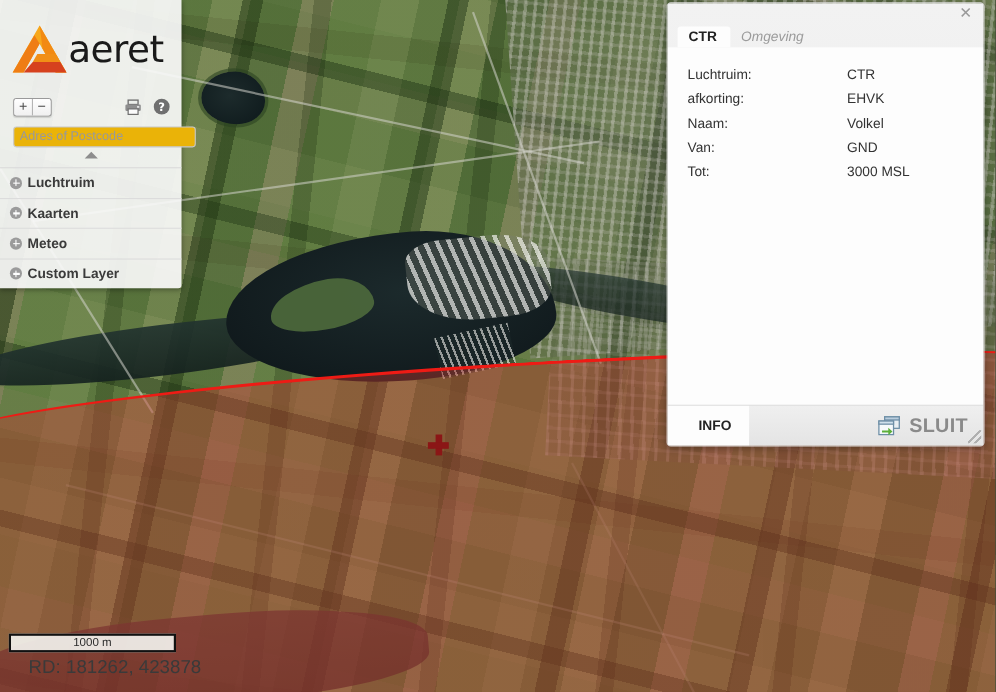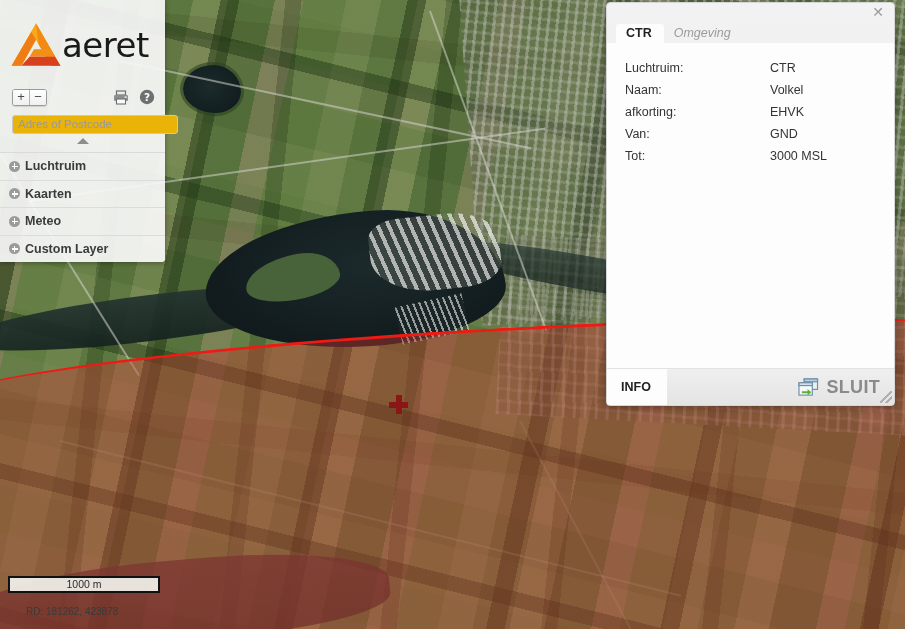--- a/index.html
+++ b/index.html
@@ -374,21 +374,21 @@
     height: 36px;
     flex: 0 0 auto;
     display: flex;
     align-items: stretch;
     background: linear-gradient(#efefef, #e4e4e4);
     position: relative;
     border-top: 1px solid #e2e2e2;
   }
   .footer-tab {
     background: #fdfdfd;
-    padding: 0 16px 0 14px;
+    padding: 0 16px 0 28px;
     display: flex;
     align-items: center;
     font-size: 12.5px;
     font-weight: bold;
     color: #222;
     cursor: pointer;
   }
   .footer-right {
     margin-left: auto;
     display: flex;
@@ -425,21 +425,21 @@
     background: rgba(244,244,240,.9);
     color: #2b2b2b;
     font-size: 10.5px;
     text-align: center;
     line-height: 13px;
     box-sizing: content-box;
   }
   .coords {
     position: absolute;
     left: 26px; bottom: 12px;
-    font-size: 10px;
+    font-size: 17px;
     color: #3a3a3a;
   }
 </style>
 </head>
 <body>
 
 <div id="app">
 
   <div class="map-layer">
     <div class="map-base">
@@ -542,26 +542,26 @@
       <div class="tab active">CTR</div>
       <div class="tab inactive">Omgeving</div>
     </div>
 
     <div class="panel-body">
       <div class="kv-row">
         <span class="kv-key">Luchtruim:</span>
         <span class="kv-val">CTR</span>
       </div>
       <div class="kv-row">
+        <span class="kv-key">afkorting:</span>
+        <span class="kv-val">EHVK</span>
+      </div>
+      <div class="kv-row">
         <span class="kv-key">Naam:</span>
         <span class="kv-val">Volkel</span>
-      </div>
-      <div class="kv-row">
-        <span class="kv-key">afkorting:</span>
-        <span class="kv-val">EHVK</span>
       </div>
       <div class="kv-row">
         <span class="kv-key">Van:</span>
         <span class="kv-val">GND</span>
       </div>
       <div class="kv-row">
         <span class="kv-key">Tot:</span>
         <span class="kv-val">3000 MSL</span>
       </div>
     </div>

